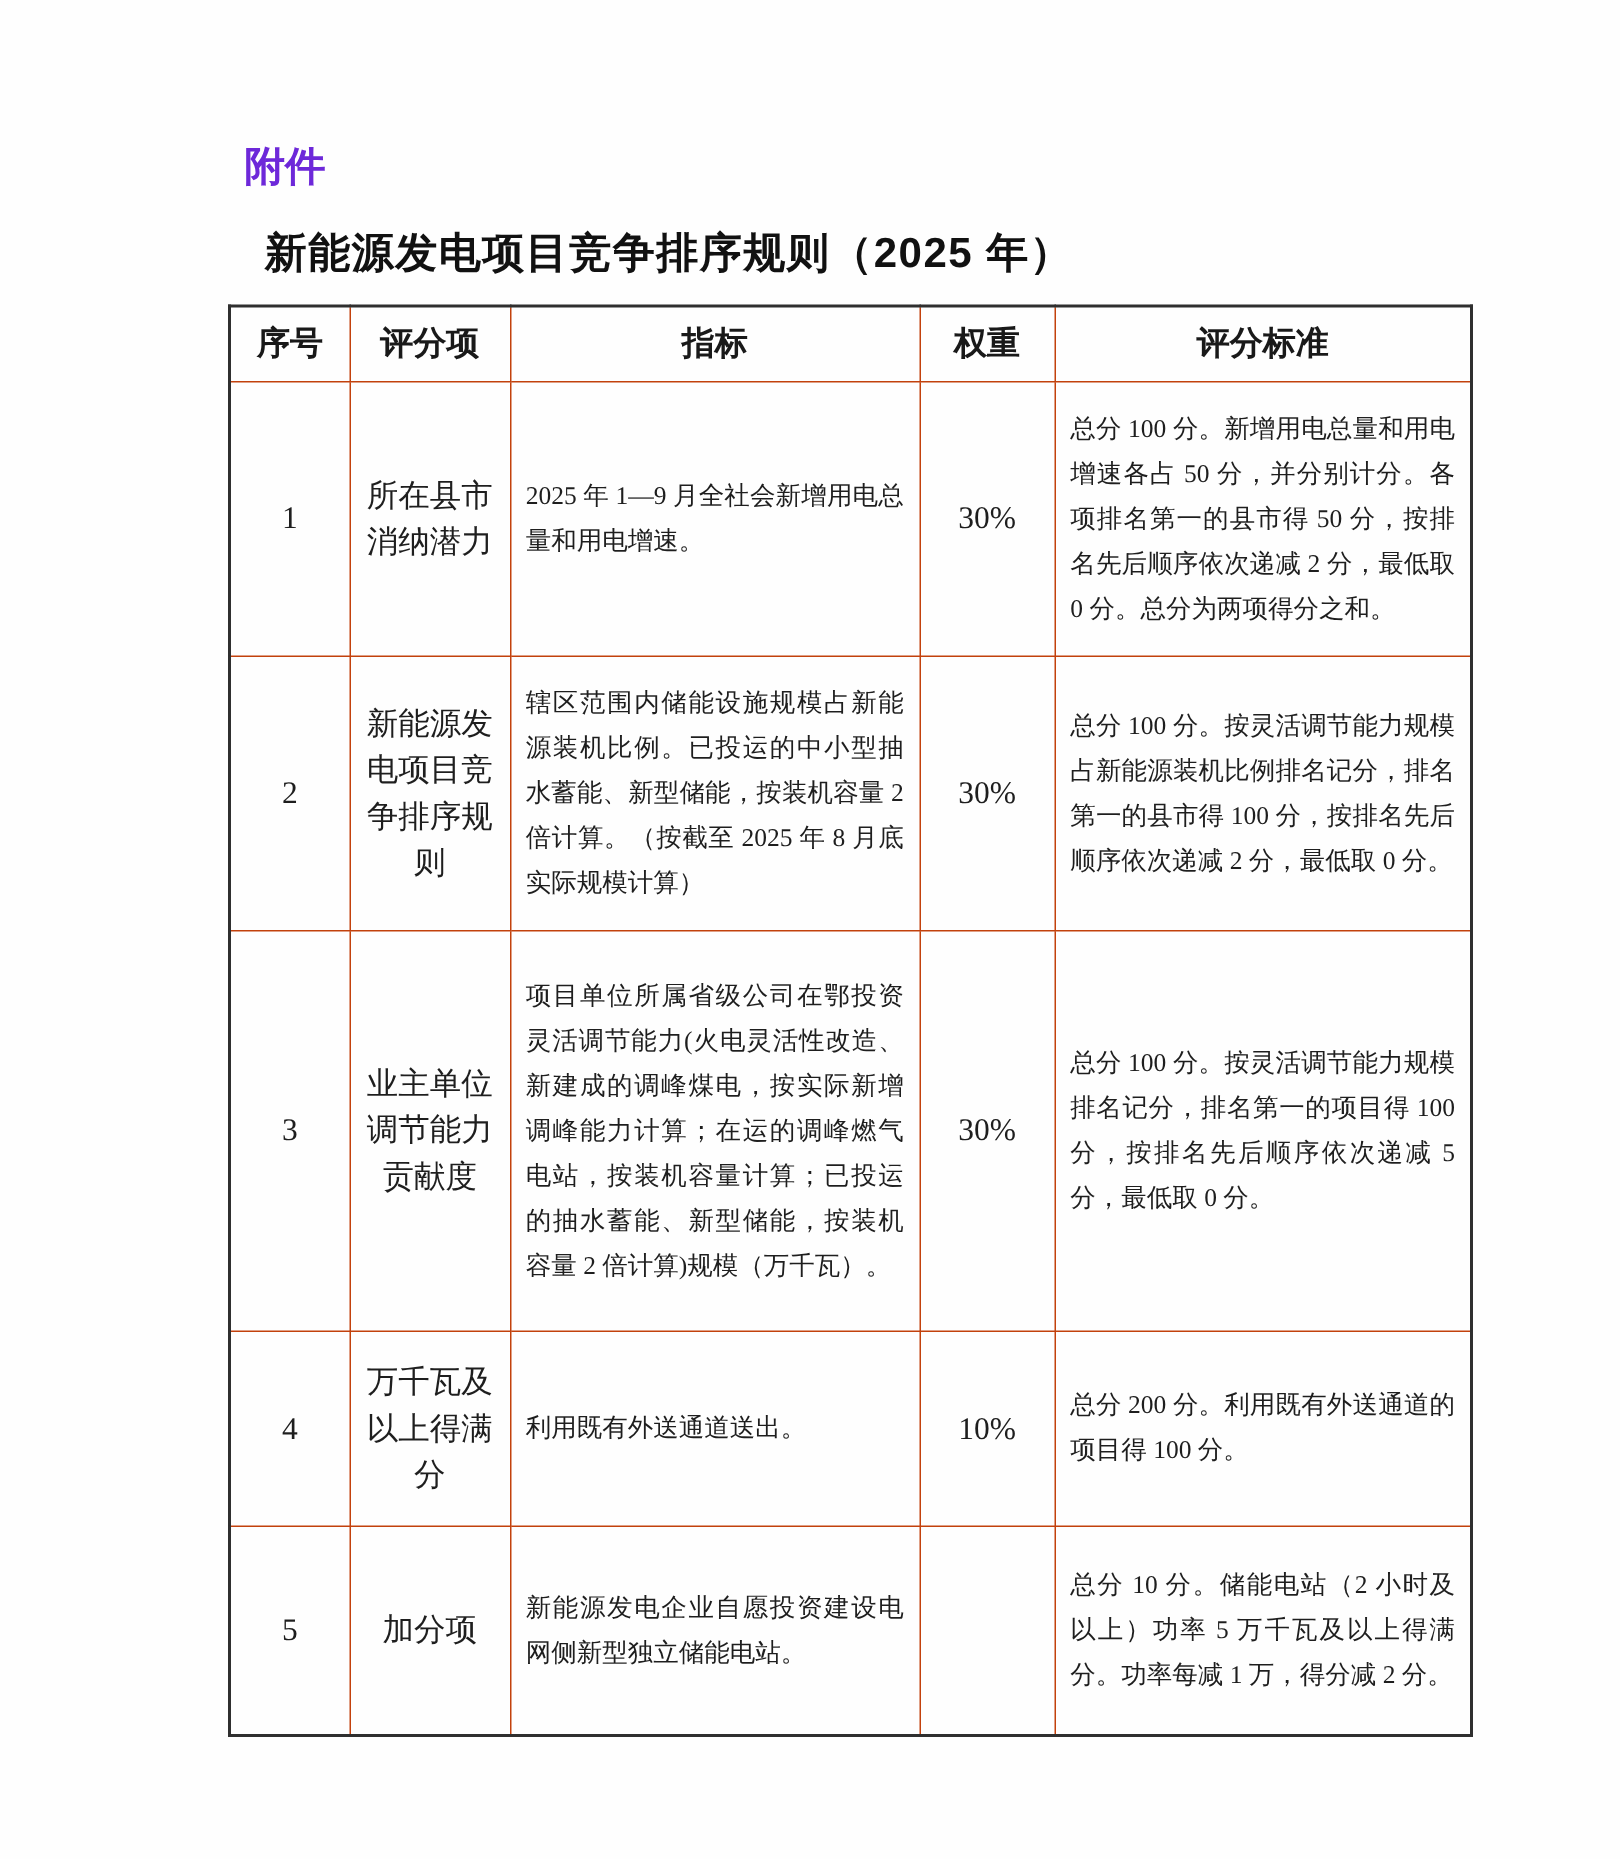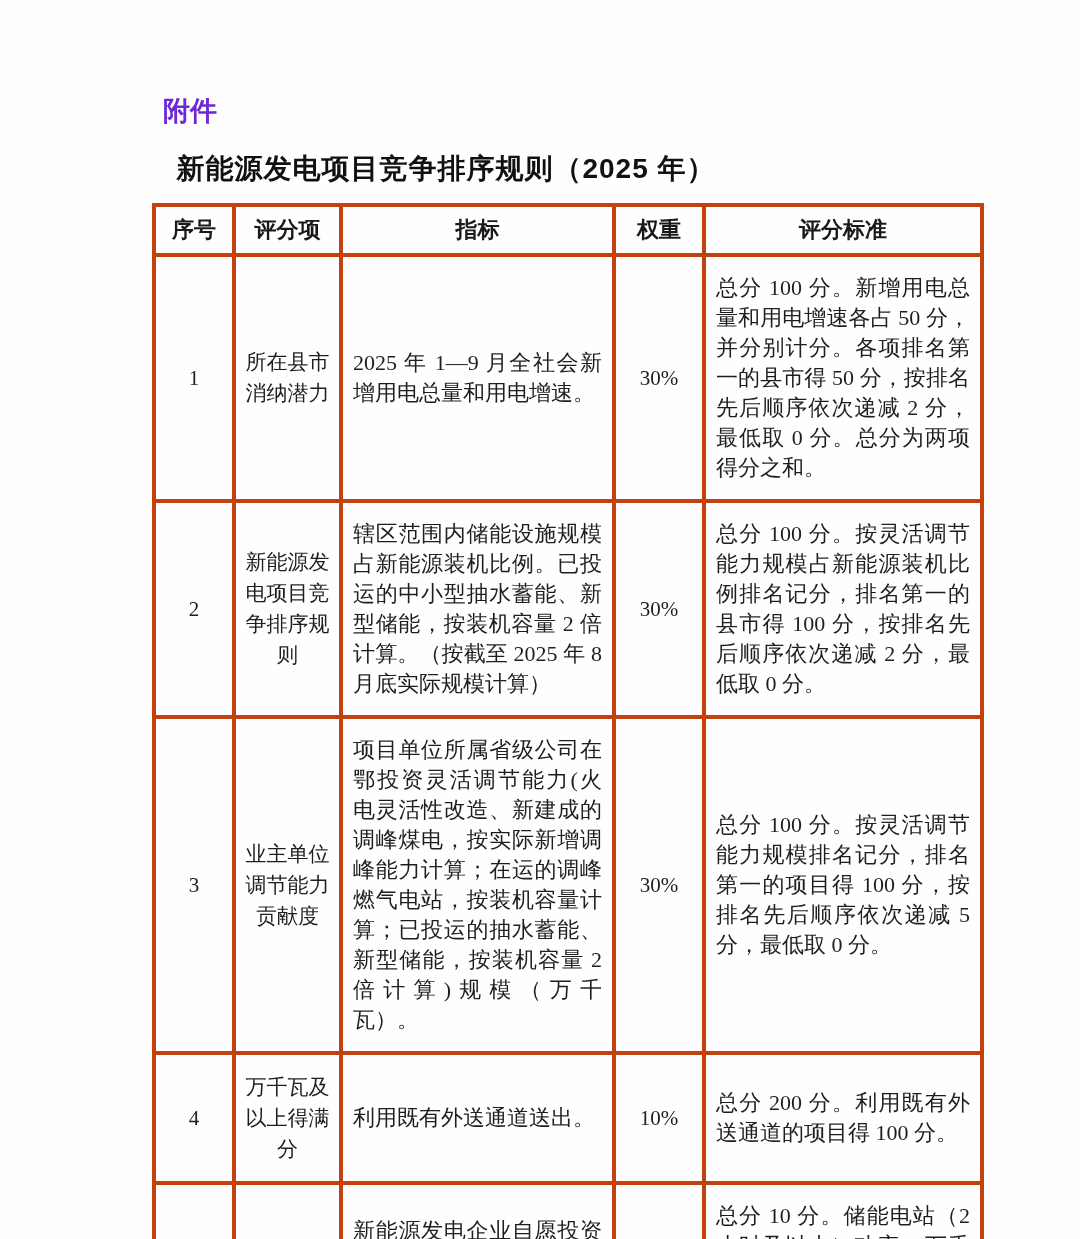--- a/index.html
+++ b/index.html
@@ -40,21 +40,21 @@
   table.rules {
     position: absolute;
     left: 152px;
     top: 203px;
     width: 828px;
     border-collapse: collapse;
     table-layout: fixed;
     border: 2px solid #2f2f2f;
   }
   table.rules th, table.rules td {
-    border: 4px solid #c2410c;
+    border: 1px solid #c2410c;
     vertical-align: middle;
     box-sizing: border-box;
     overflow: hidden;
   }
   col.c-no   { width: 80px; }
   col.c-item { width: 107px; }
   col.c-ind  { width: 273px; }
   col.c-wt   { width: 90px; }
   col.c-cri  { width: 278px; }
 
@@ -73,21 +73,21 @@
   td.cell-item {
     text-align: center;
     font-size: 21px;
     line-height: 31px;
     padding: 2px 6px;
     margin-left: 12px;
   }
   td.cell-indicator, td.cell-criteria {
     text-align: justify;
     text-align-last: left;
-    font-size: 22px;
+    font-size: 17px;
     line-height: 30px;
     padding: 16px 10px;
   }
   tr.row-1 { height: 180px; }
   tr.row-2 { height: 173px; }
   tr.row-3 { height: 267px; }
   tr.row-4 { height: 130px; }
   tr.row-5 { height: 140px; }
 </style>
 </head>

